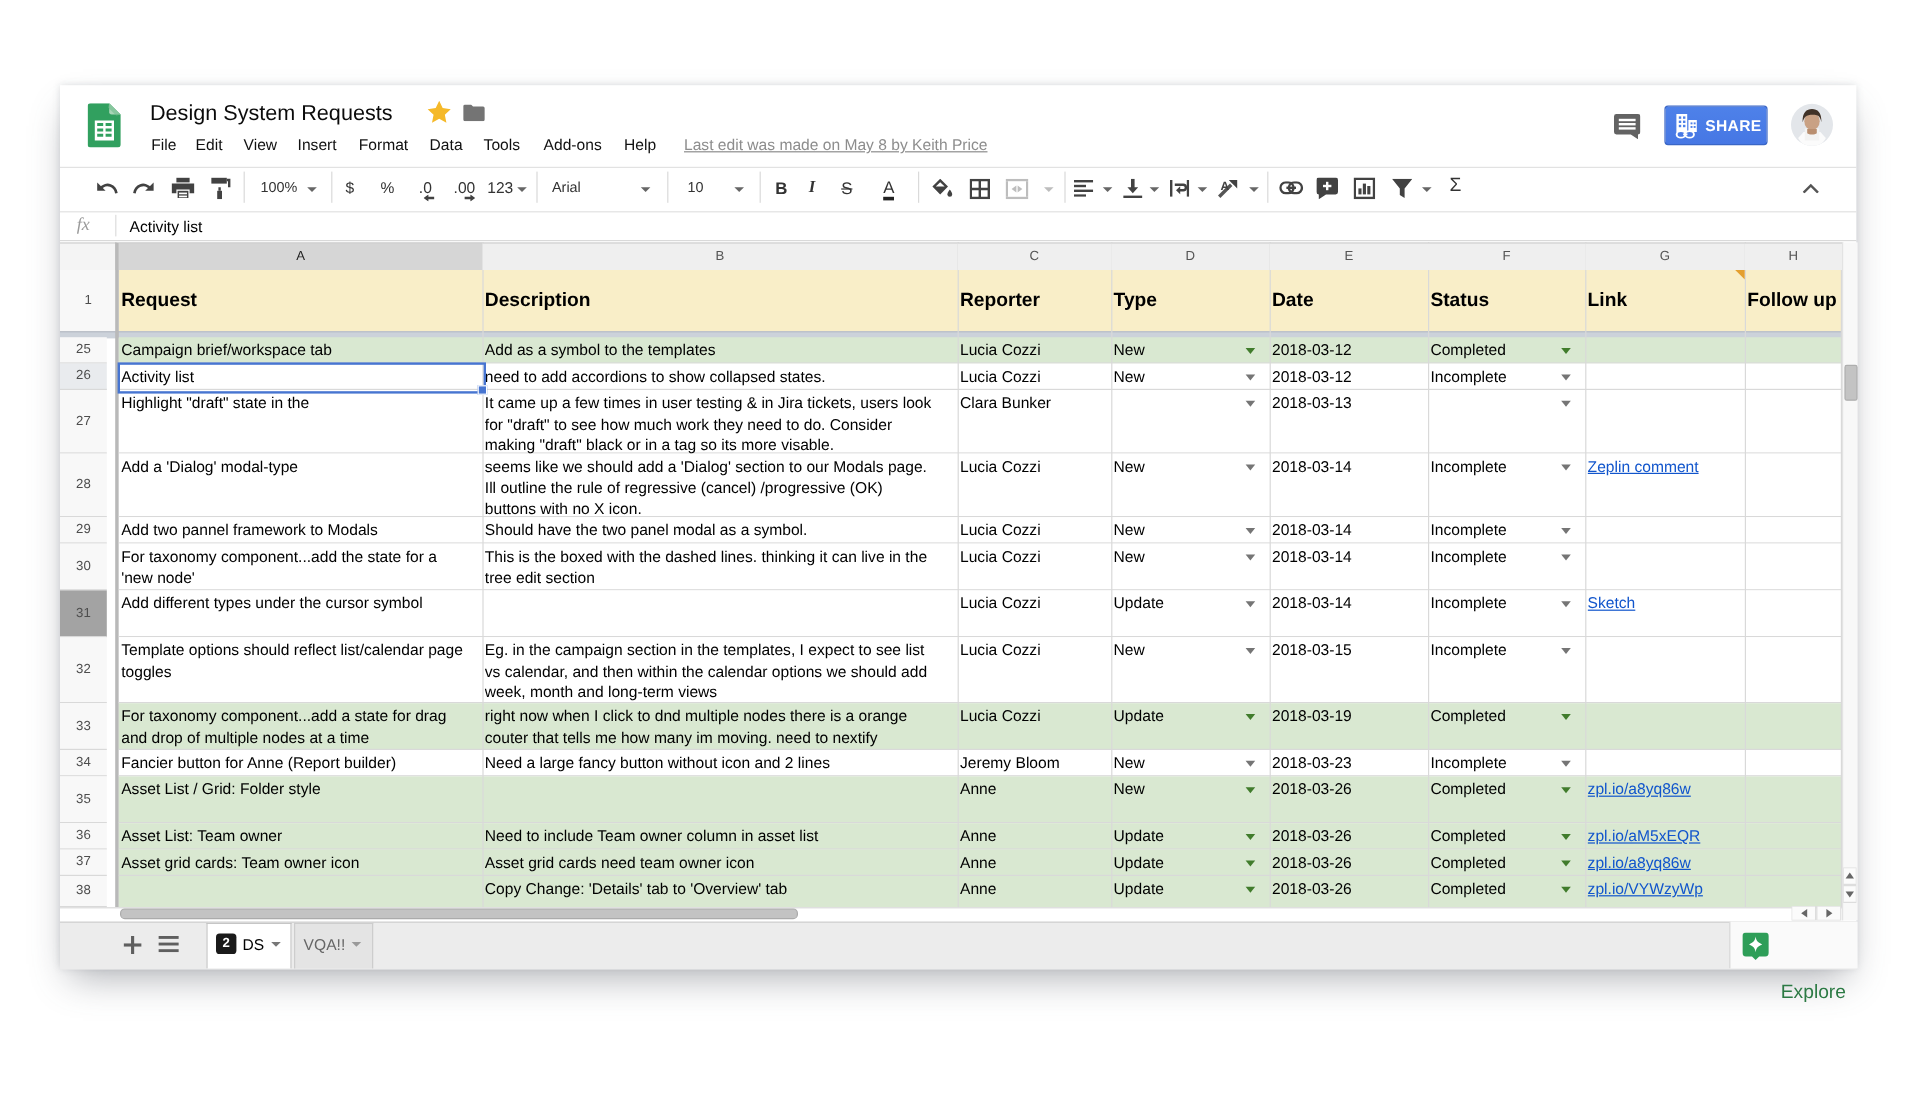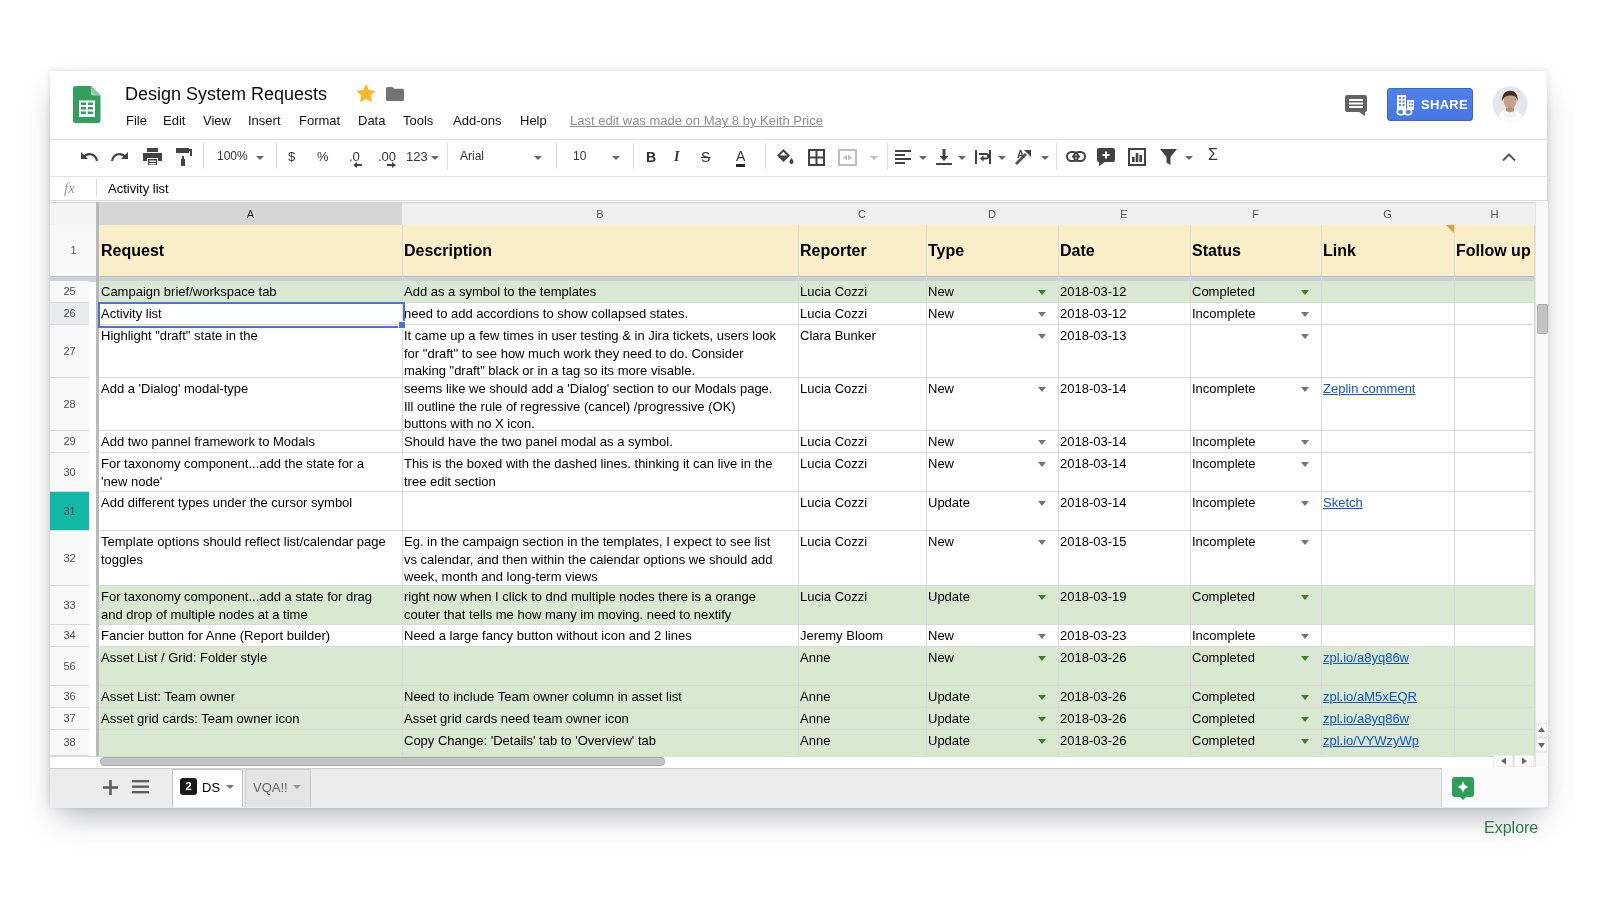--- a/index.html
+++ b/index.html
@@ -273,29 +273,29 @@
     <div class="gut" style="top:232px;height:21px;line-height:21px;background:#e9ebee">26</div>
     <div class="row" style="top:254px;height:52px;background:#fff;border-bottom:1px solid #d9d9d9;"></div>
     <div class="gut" style="top:254px;height:52px;line-height:52px;background:#f8f8f8">27</div>
     <div class="row" style="top:307px;height:52px;background:#fff;border-bottom:1px solid #d9d9d9;"></div>
     <div class="gut" style="top:307px;height:52px;line-height:52px;background:#f8f8f8">28</div>
     <div class="row" style="top:360px;height:21px;background:#fff;border-bottom:1px solid #d9d9d9;"></div>
     <div class="gut" style="top:360px;height:21px;line-height:21px;background:#f8f8f8">29</div>
     <div class="row" style="top:382px;height:38px;background:#fff;border-bottom:1px solid #d9d9d9;"></div>
     <div class="gut" style="top:382px;height:38px;line-height:38px;background:#f8f8f8">30</div>
     <div class="row" style="top:421px;height:38px;background:#fff;border-bottom:1px solid #d9d9d9;"></div>
-    <div class="gut" style="top:421px;height:38px;line-height:38px;background:#14b8a6">31</div>
+    <div class="gut" style="top:421px;height:38px;line-height:38px;background:#a3a3a3">31</div>
     <div class="row" style="top:460px;height:54px;background:#fff;border-bottom:1px solid #d9d9d9;"></div>
     <div class="gut" style="top:460px;height:54px;line-height:54px;background:#f8f8f8">32</div>
     <div class="row" style="top:515px;height:38px;background:#d9e8d1;border-bottom:1px solid #d9d9d9;"></div>
     <div class="gut" style="top:515px;height:38px;line-height:38px;background:#f8f8f8">33</div>
     <div class="row" style="top:554px;height:21px;background:#fff;border-bottom:1px solid #d9d9d9;"></div>
     <div class="gut" style="top:554px;height:21px;line-height:21px;background:#f8f8f8">34</div>
     <div class="row" style="top:576px;height:38px;background:#d9e8d1;border-bottom:1px solid #d9d9d9;"></div>
-    <div class="gut" style="top:576px;height:38px;line-height:38px;background:#f8f8f8">56</div>
+    <div class="gut" style="top:576px;height:38px;line-height:38px;background:#f8f8f8">35</div>
     <div class="row" style="top:615px;height:21px;background:#d9e8d1;border-bottom:1px solid #d9d9d9;"></div>
     <div class="gut" style="top:615px;height:21px;line-height:21px;background:#f8f8f8">36</div>
     <div class="row" style="top:637px;height:21px;background:#d9e8d1;border-bottom:1px solid #d9d9d9;"></div>
     <div class="gut" style="top:637px;height:21px;line-height:21px;background:#f8f8f8">37</div>
     <div class="row" style="top:659px;height:26px;background:#d9e8d1;"></div>
     <div class="gut" style="top:659px;height:25px;line-height:25px;background:#f8f8f8">38</div>
     <div class="colline" style="left:352px"></div>
     <div class="colline" style="left:748px"></div>
     <div class="colline" style="left:876px"></div>
     <div class="colline" style="left:1008px"></div>

